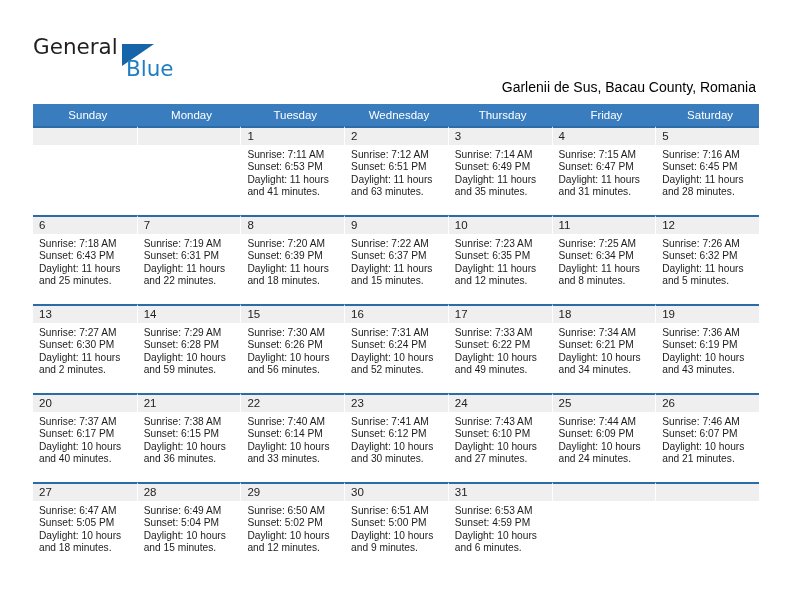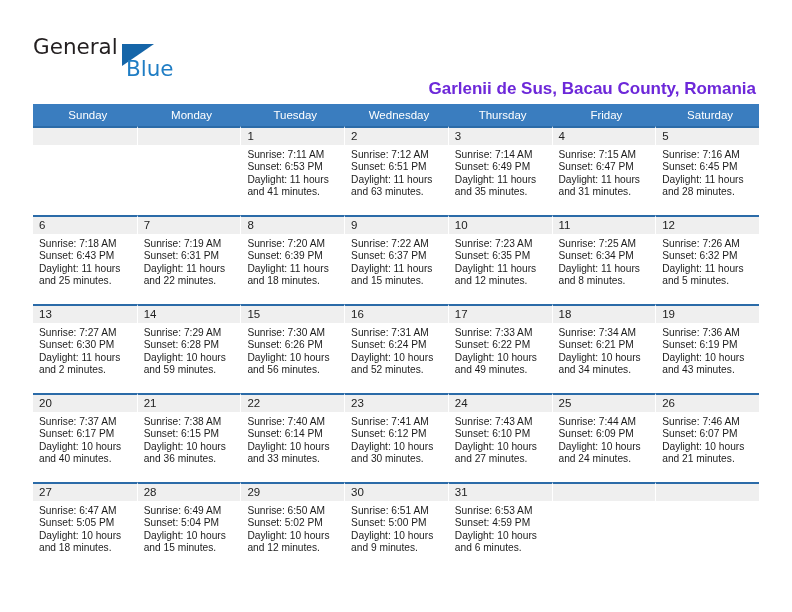--- a/index.html
+++ b/index.html
@@ -68,23 +68,23 @@
     font-size: 26px;
     font-weight: 400;
     color: #000;
     font-family: "Liberation Sans", sans-serif;
     white-space: nowrap;
   }
   .subtitle {
     position: absolute;
     right: 36px;
     top: 79px;
-    font-size: 17px;
-    font-weight: 700;
-    color: #6d28d9;
+    font-size: 14px;
+    font-weight: 400;
+    color: #000000;
     white-space: nowrap;
   }
 
   
   .calendar {
     position: absolute;
     left: 33px;
     top: 104px;
     width: 726px;
     border-collapse: collapse;

